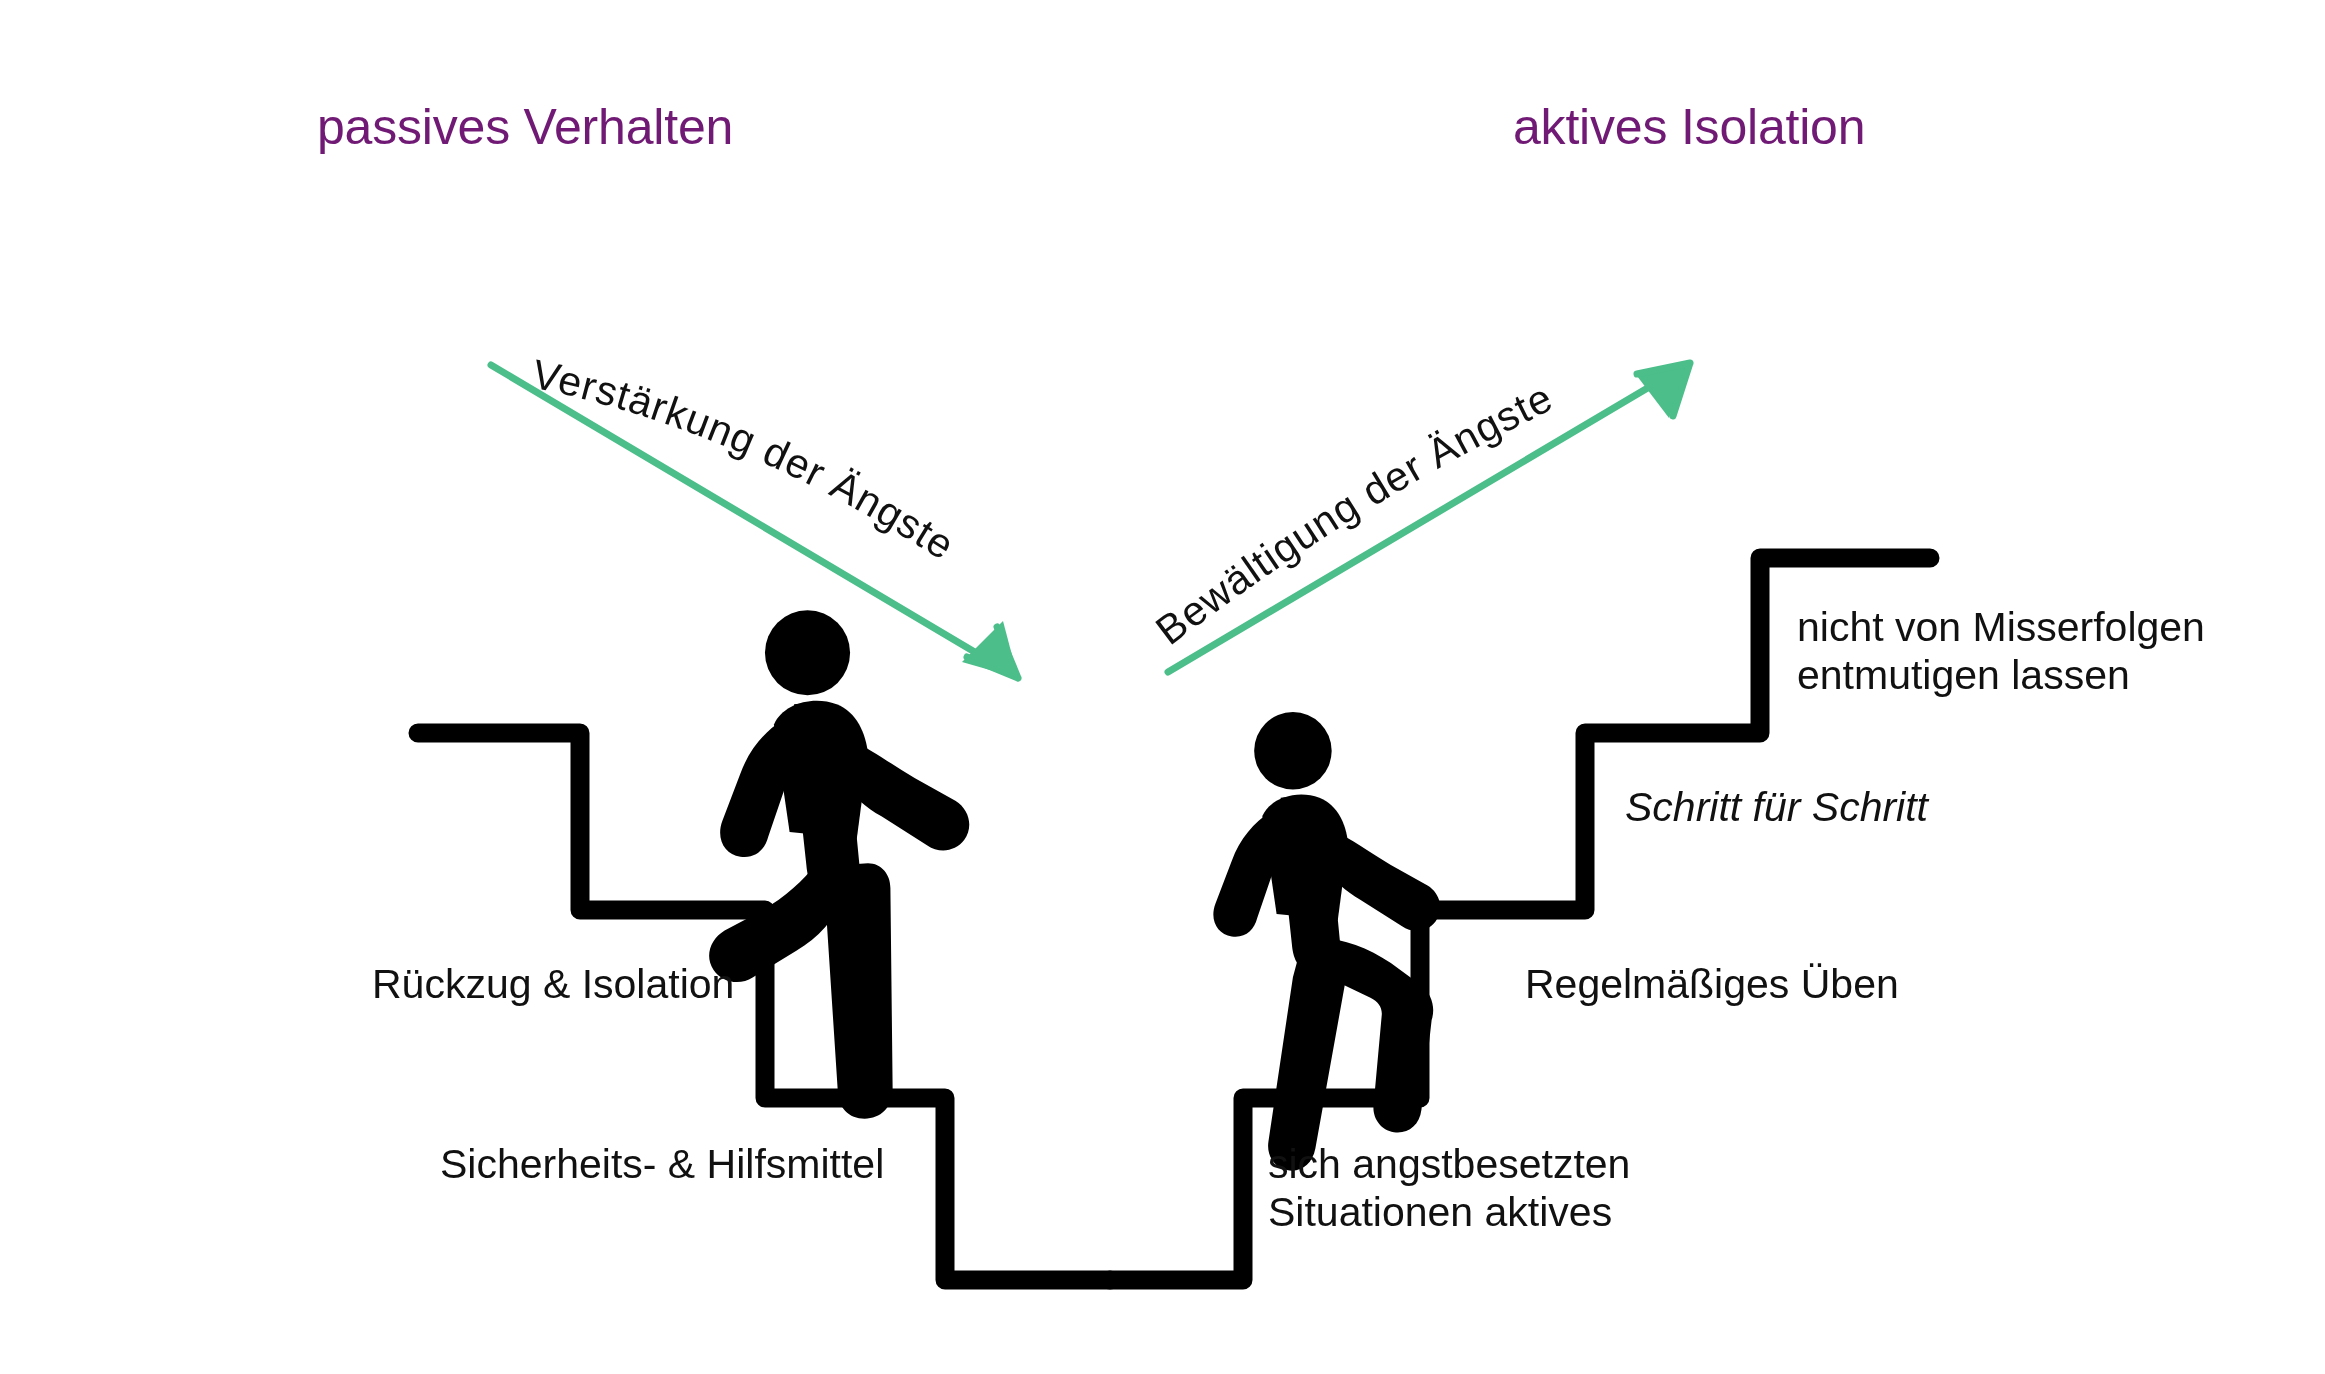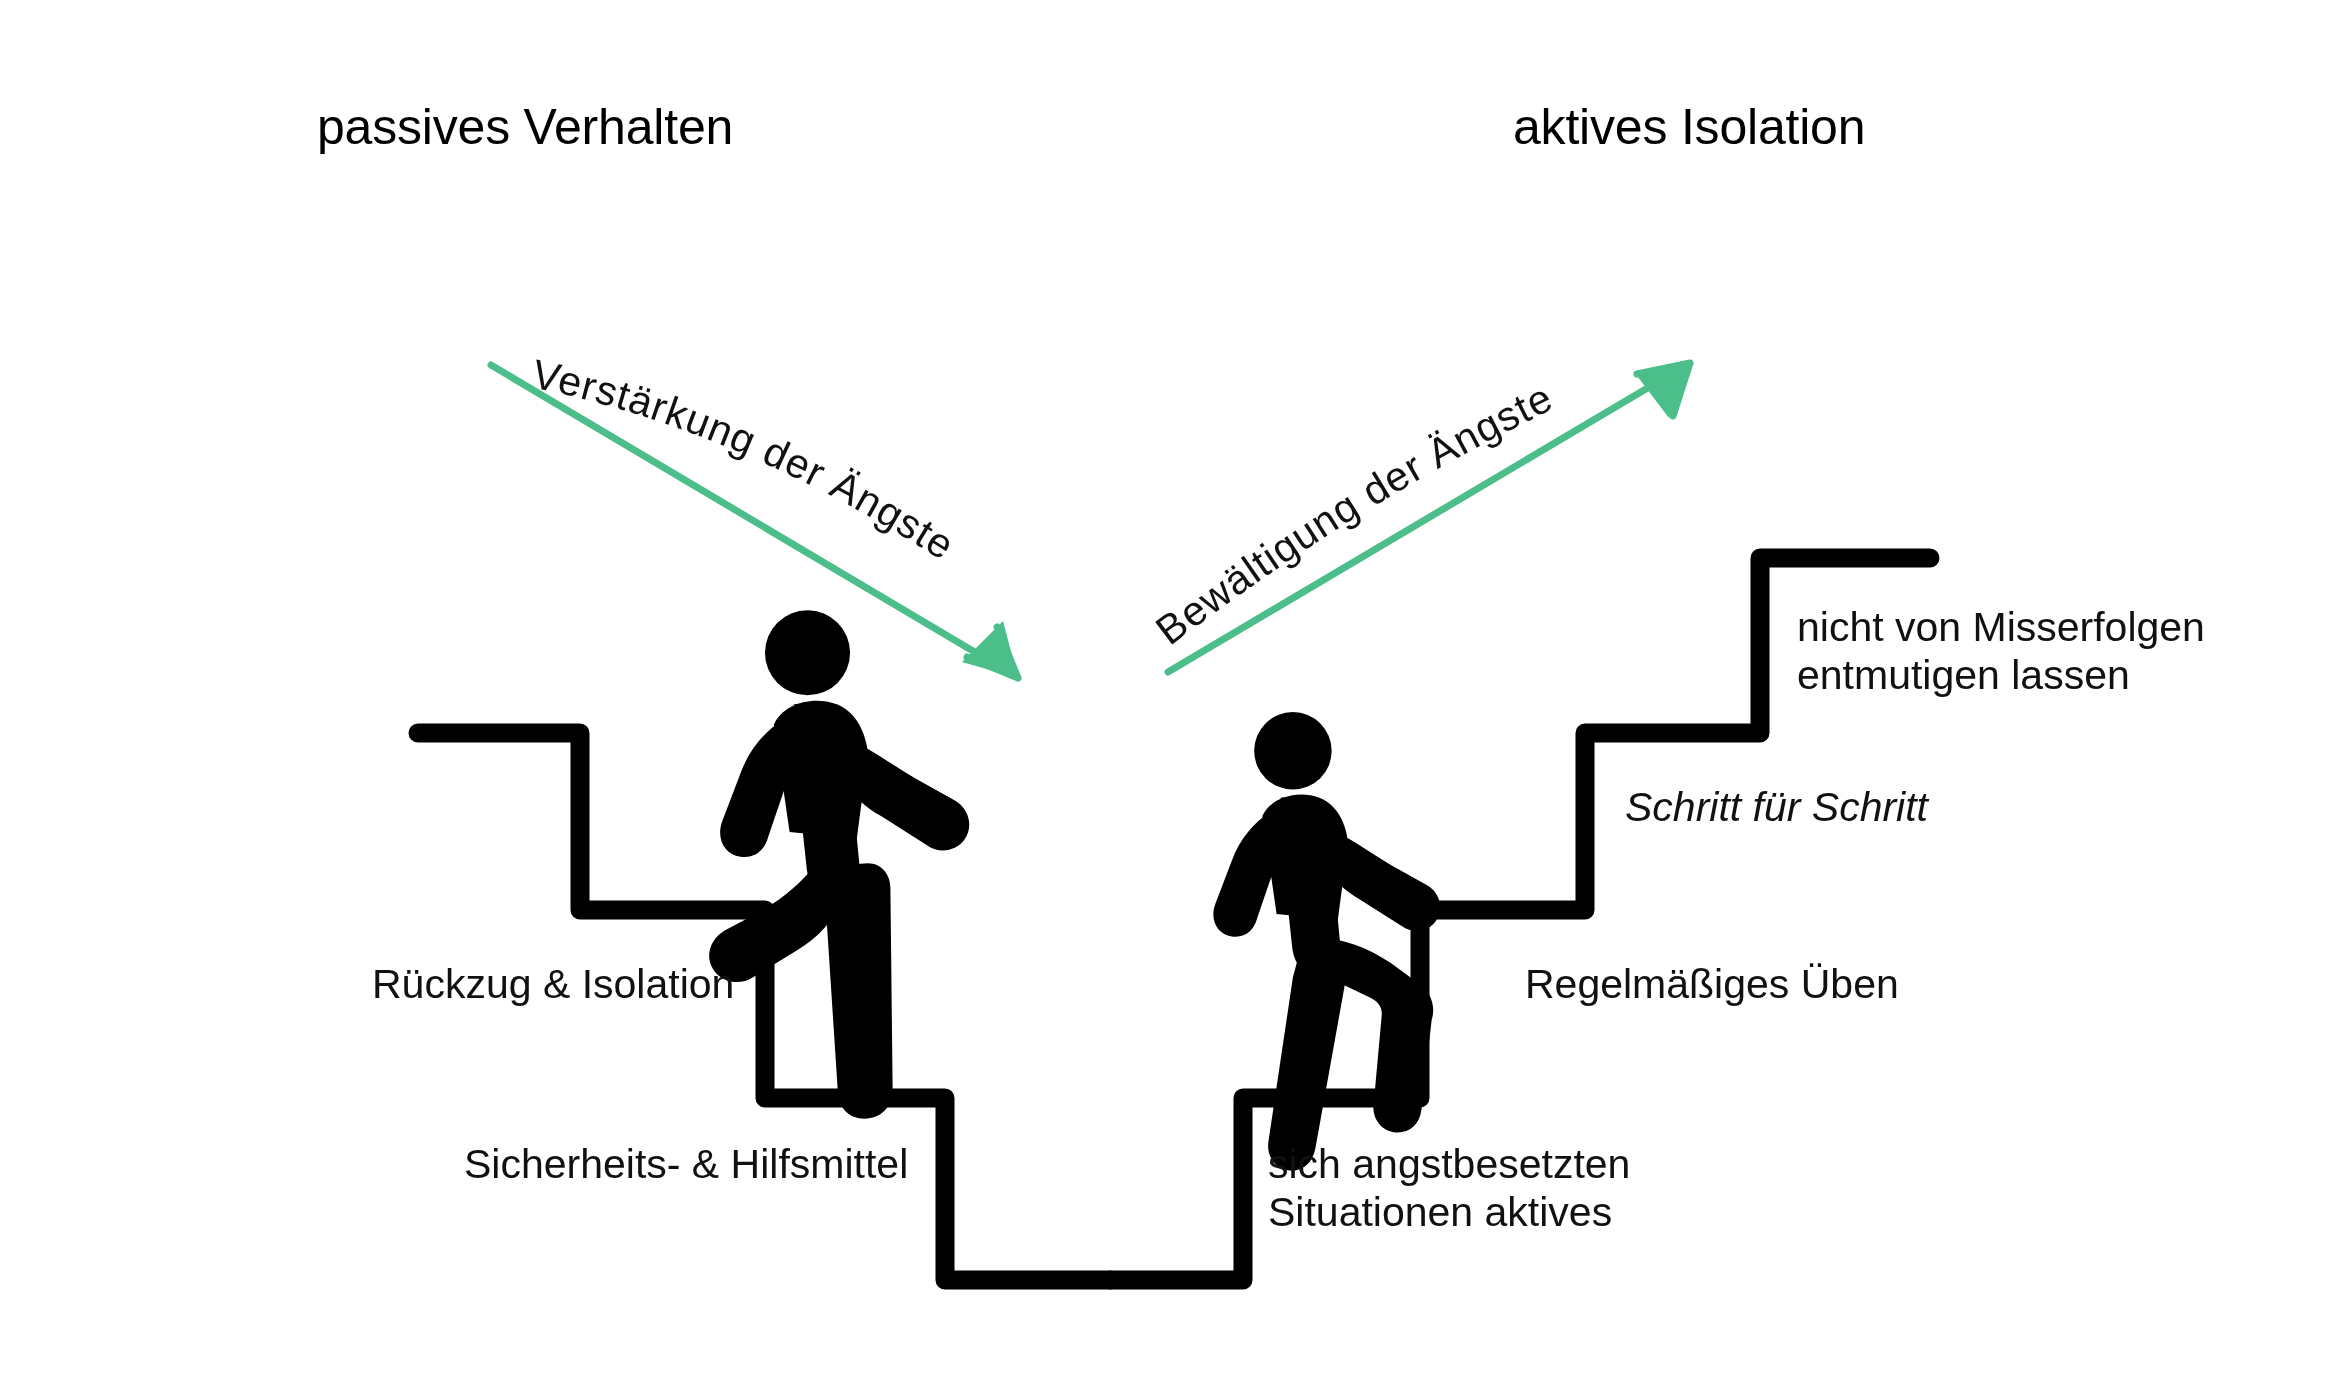--- a/index.html
+++ b/index.html
@@ -22,21 +22,21 @@
     position: absolute;
     left: 0;
     top: 0;
     width: 2325px;
     height: 1374px;
   }
   .hdr {
     position: absolute;
     font-size: 50px;
     font-weight: 400;
-    color: #000000;
+    color: #701a75;
     letter-spacing: -0.2px;
     white-space: nowrap;
     font-family: "Liberation Sans", sans-serif;
   }
   #hdr-left  { left: 317px; top: 98px; }
   #hdr-right { left: 1513px; top: 98px; }
 
   .step-label {
     position: absolute;
     font-size: 41px;
@@ -140,21 +140,21 @@
     </g>
   </svg>
 
   <div class="hdr" id="hdr-left">passives Verhalten</div>
 
   <div class="hdr" id="hdr-right">aktives Isolation</div>
 
 
   <div class="step-label" style="left:372px; top:960px;text-align:center;">Rückzug &amp; Isolation</div>
 
-  <div class="step-label" style="left:464px; top:1140px;">Sicherheits- &amp; Hilfsmittel</div>
+  <div class="step-label" style="left:440px; top:1140px;">Sicherheits- &amp; Hilfsmittel</div>
 
   <div class="step-label" style="left:1268px; top:1140px;">sich angstbesetzten
 Situationen aktives</div>
 
   <div class="step-label" style="left:1525px; top:960px;">Regelmäßiges Üben</div>
 
   <div class="step-label" style="left:1625px; top:783px;font-style:italic;">Schritt für Schritt</div>
 
   <div class="step-label" style="left:1797px; top:603px;">nicht von Misserfolgen
 entmutigen lassen</div>

